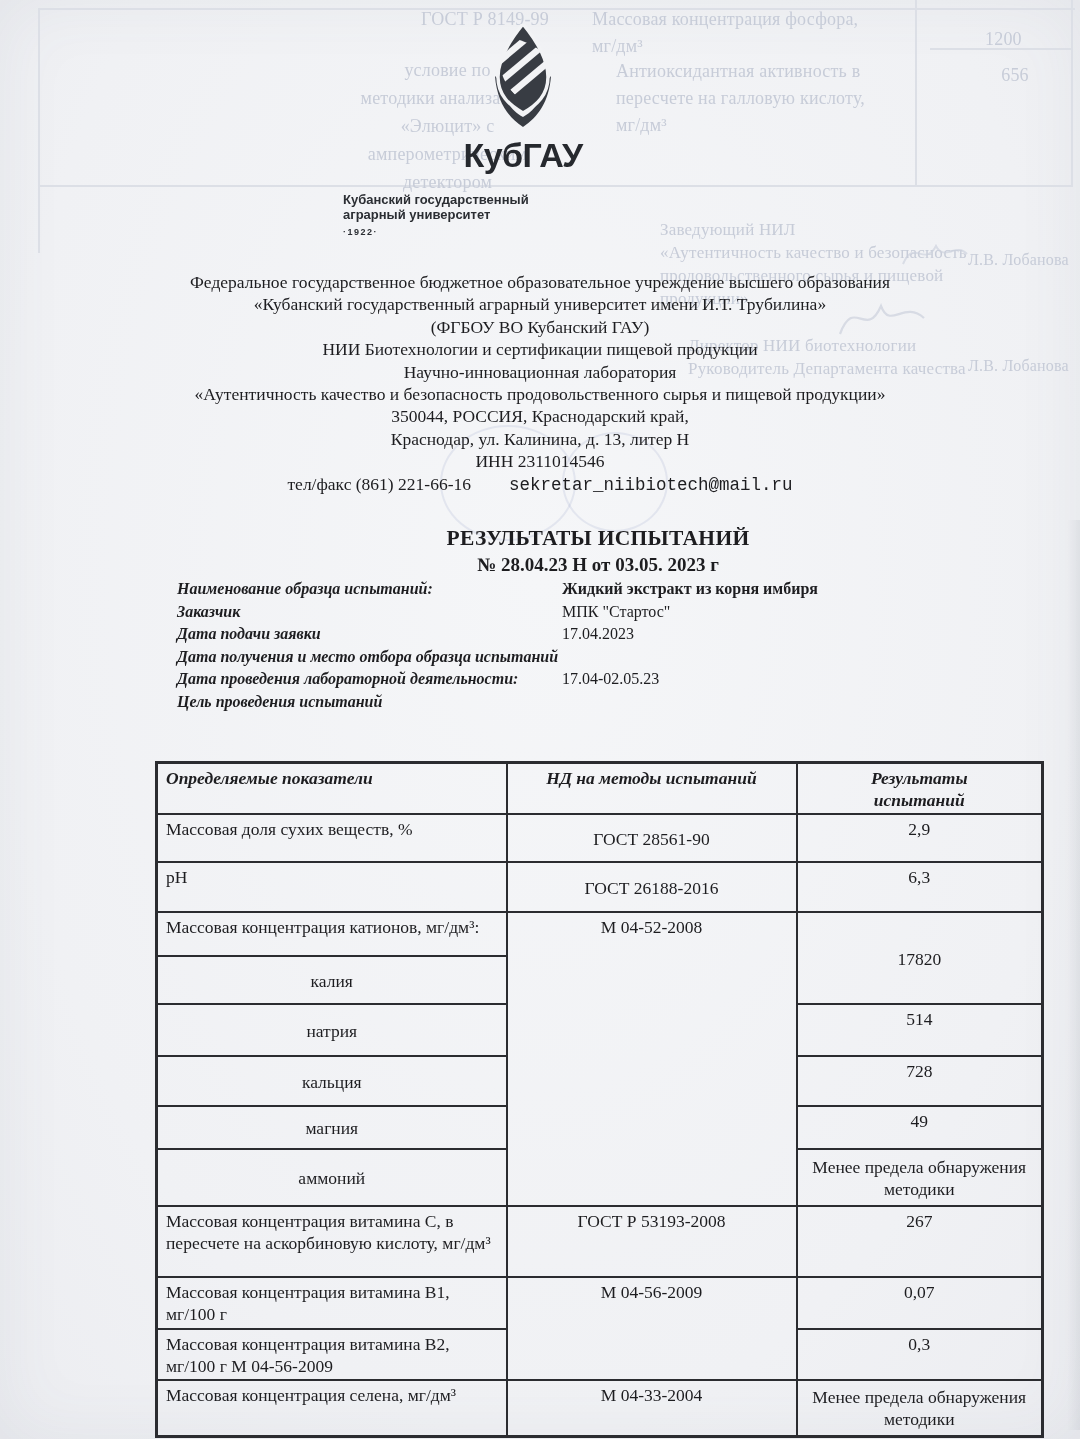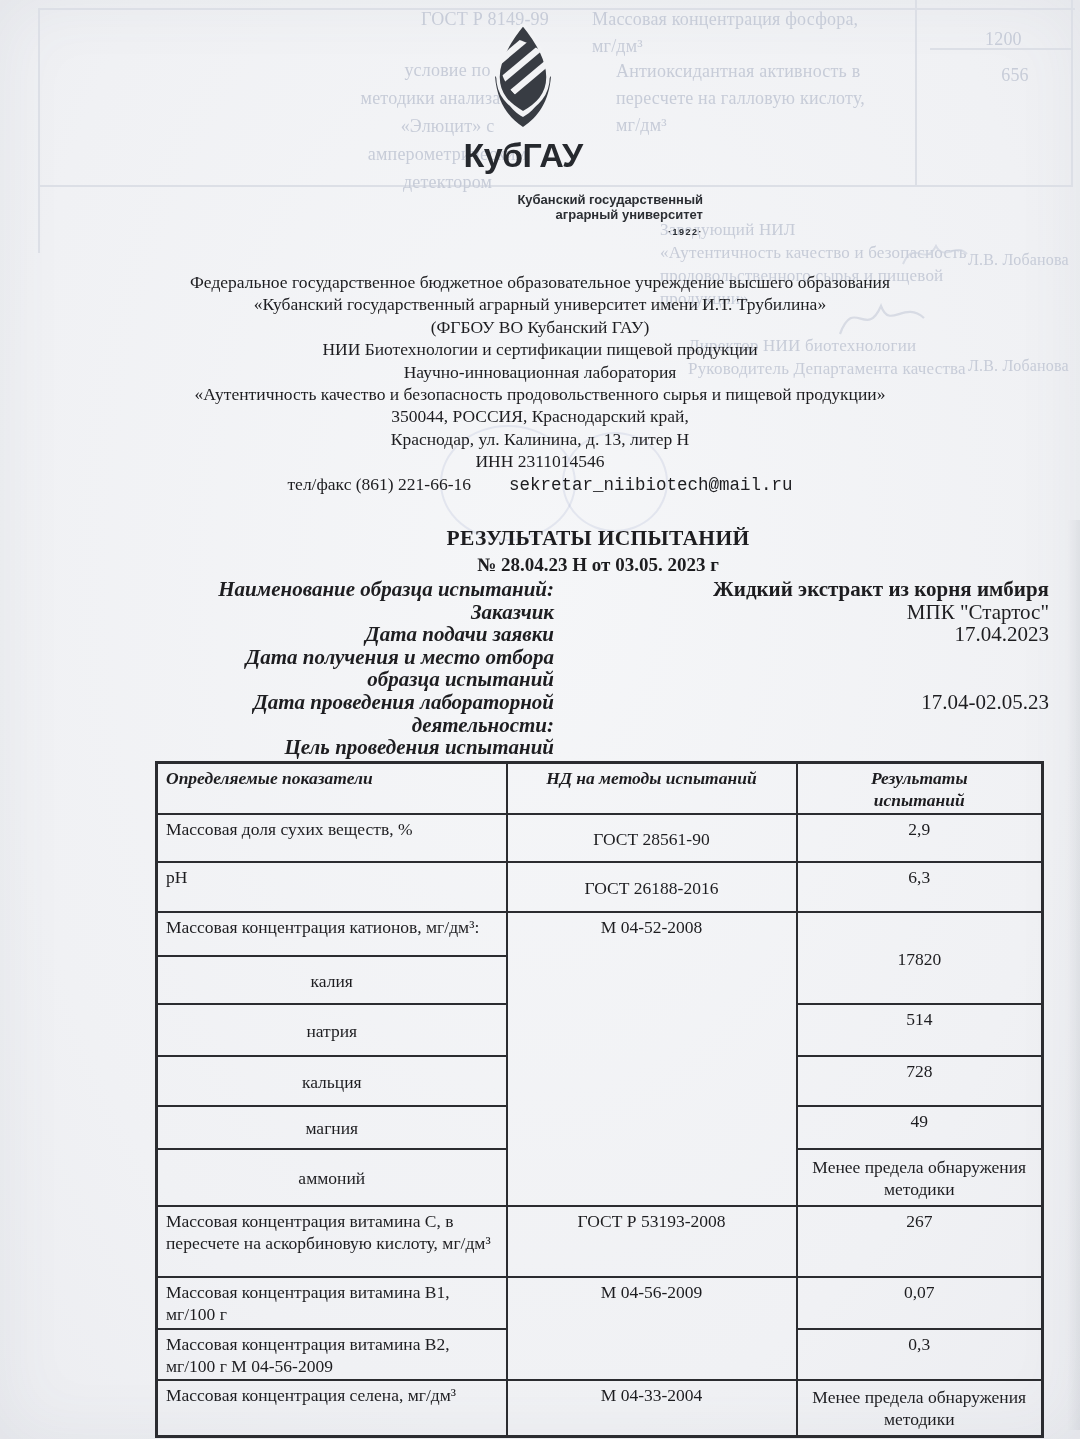--- a/index.html
+++ b/index.html
@@ -14,34 +14,34 @@
   .bleed .txt{position:absolute;white-space:pre-line;font-size:18px;line-height:27px;letter-spacing:.2px;}
   .bleed .gline{position:absolute;background:#dcdfe6;}
   .stamp{position:absolute;border:2px solid rgba(135,152,190,0.16);border-radius:50%;}
   .squiggle{position:absolute;opacity:.65;}
   .edge-right{position:absolute;right:0;top:520px;width:13px;height:910px;
     background:linear-gradient(to left, rgba(120,126,140,0.10), rgba(120,126,140,0));z-index:3;}
   
   .leaf{position:absolute;left:488px;top:24px;z-index:2;}
   .wordmark{position:absolute;left:343px;top:136px;width:360px;text-align:center;z-index:2;
     font-family:"Liberation Sans", sans-serif;font-weight:bold;font-size:34px;letter-spacing:-0.5px;color:#26292e;}
-  .logosub{position:absolute;left:343px;top:192px;width:360px;text-align:right;z-index:2;
+  .logosub{position:absolute;left:343px;top:192px;width:360px;text-align:left;z-index:2;
     font-family:"Liberation Sans", sans-serif;font-weight:bold;font-size:13px;line-height:15px;color:#2b2e33;}
   .logoyear{font-size:9px;letter-spacing:1.5px;margin-top:3px;font-weight:bold;}
   
   .orghead{position:absolute;left:0;top:271px;width:1080px;text-align:center;z-index:2;
     font-size:17.5px;line-height:22.4px;}
   .contact-line{margin-top:0;}
   .contact-line .email{display:inline-block;margin-left:38px;font-family:Liberation Mono, monospace;}
   
   .doc-title{position:absolute;left:157px;top:526px;width:882px;text-align:center;z-index:2;}
   .doc-title .h{font-weight:bold;font-size:21.5px;letter-spacing:.3px;}
   .doc-title .n{font-weight:bold;font-size:19px;margin-top:3px;}
   
-  .info{position:absolute;left:169px;top:578px;width:880px;z-index:2;font-size:21px;line-height:22.6px;text-align:right;}
+  .info{position:absolute;left:177px;top:578px;width:880px;z-index:2;font-size:16px;line-height:22.6px;}
   .info-row{display:flex;}
   .info-label{width:385px;font-weight:bold;font-style:italic;flex:0 0 385px;}
   .info-value{flex:1;}
   .info-value.strong{font-weight:bold;}
   
   table.results{position:absolute;left:155px;top:761px;z-index:2;border-collapse:collapse;table-layout:fixed;
     width:886px;font-size:17.5px;line-height:22px;}
   table.results td,table.results th{border:2px solid #2b2c30;vertical-align:top;padding:3px 8px 2px 8px;
     white-space:pre-line;overflow:hidden;}
   table.results{border:3px solid #2b2c30;padding-left:11px;}

